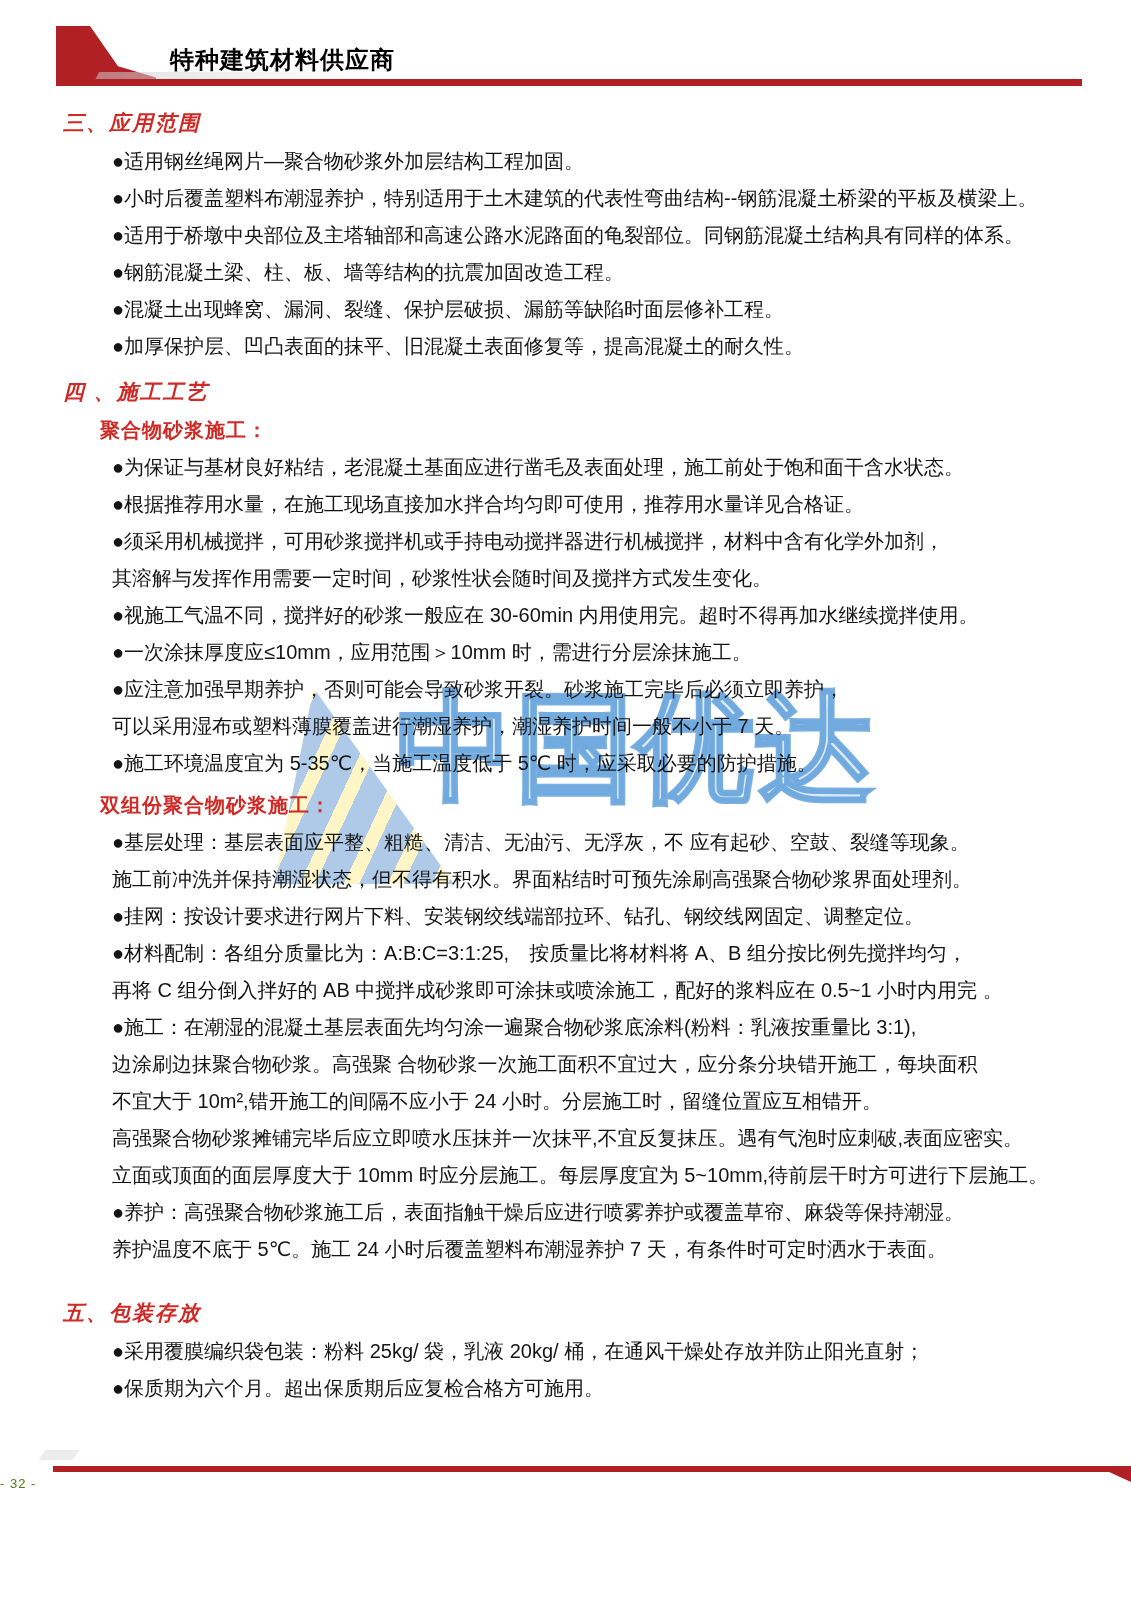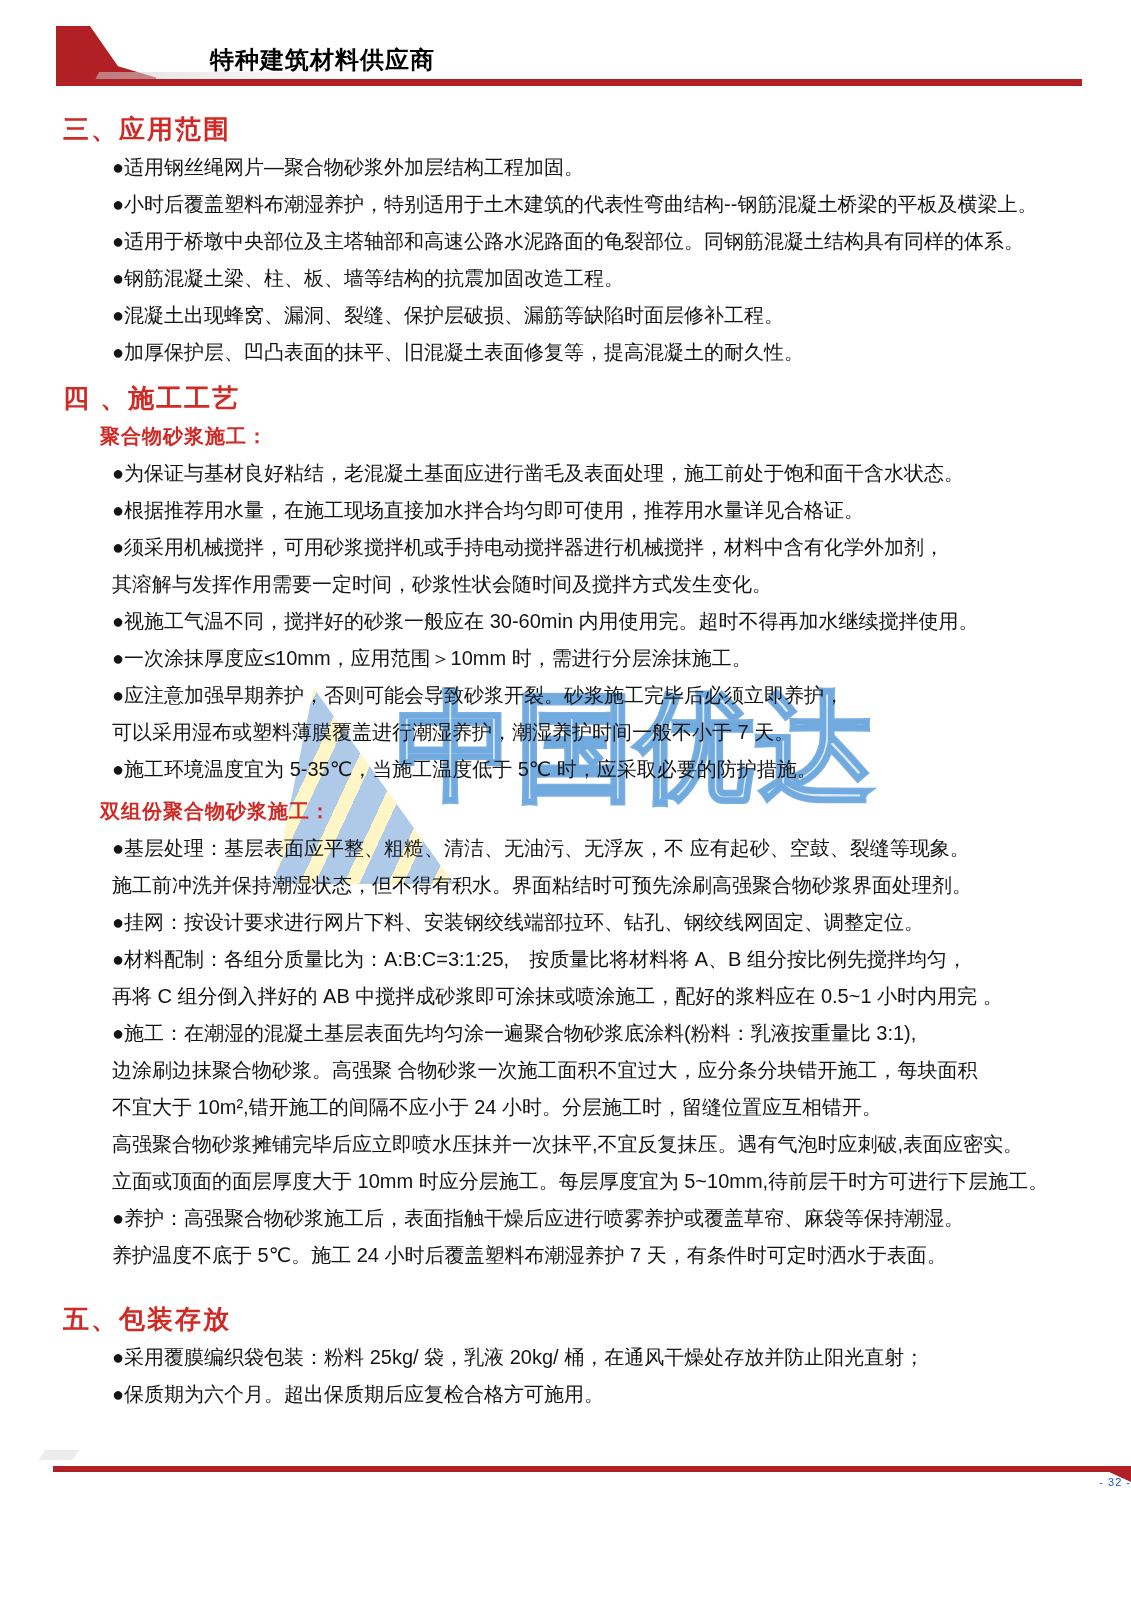--- a/index.html
+++ b/index.html
@@ -19,21 +19,21 @@
   }
   .header-flag-shadow{
     position:absolute;left:96px;top:72px;width:270px;height:12px;
     background:linear-gradient(90deg,#c9c9c9,#efefef 70%,rgba(255,255,255,0));
     transform:skewX(-28deg);
     opacity:.55;
   }
   .header-title{
     position:absolute;left:170px;top:44px;
     font-size:24px;font-weight:bold;color:#000;
-    letter-spacing:1px;white-space:nowrap;margin-left:40px;
+    letter-spacing:1px;white-space:nowrap;
   }
   .header-rule{
     position:absolute;left:56px;top:79px;width:1026px;height:7px;
     background:#b02025;
   }
   
   .watermark{position:absolute;left:8px;top:0;width:100%;height:100%;z-index:0;pointer-events:none;}
   .wm-triangle{
     position:absolute;left:266px;top:688px;width:180px;height:196px;
     background:repeating-linear-gradient(115deg,
@@ -52,23 +52,23 @@
   .wm-subtext{
     position:absolute;left:408px;top:806px;
     font-size:44px;font-weight:bold;line-height:1;
     color:rgba(170,205,240,.30);
     -webkit-text-stroke:2px rgba(77,148,214,.65);
     letter-spacing:9px;white-space:nowrap;
   }
   
   .content{position:absolute;left:0;top:96px;width:100%;z-index:1;}
   .sec-heading{
-    margin:18px 0 5px 63px;
-    font-size:26px;font-weight:bold;color:#cf2a26;
-    line-height:30px;letter-spacing:2px;
+    margin:12px 0 5px 63px;
+    font-size:21px;font-weight:bold;color:#cf2a26;
+    line-height:30px;letter-spacing:2px;font-style:italic;
   }
   .sec-heading.gap-lg{margin-top:30px;}
   .sub-heading{
     margin:8px 0 4px 100px;
     font-size:20px;font-weight:bold;color:#cf2a26;
     line-height:30px;letter-spacing:1px;
   }
   .line{
     padding-left:112px;padding-right:12px;
     font-size:20px;line-height:37px;
@@ -84,21 +84,21 @@
     position:absolute;left:53px;top:1466px;width:1078px;height:6px;
     background:#b02025;
   }
   .footer-wedge{
     position:absolute;left:1096px;top:1466px;width:35px;height:16px;
     background:#b02025;
     clip-path:polygon(0 0,100% 0,100% 100%);
   }
   .page-number{
     position:absolute;left:0;top:1476px;width:100%;
-    text-align:right;font-size:11px;color:#1d4ed8;letter-spacing:1px;
+    text-align:left;font-size:13px;color:#4d7c0f;letter-spacing:1px;
   }
 </style>
 </head>
 <body>
 
 <div class="page">
 
   <div class="watermark">
     <div class="wm-triangle"></div>
     <div class="wm-text">中国优达</div>

